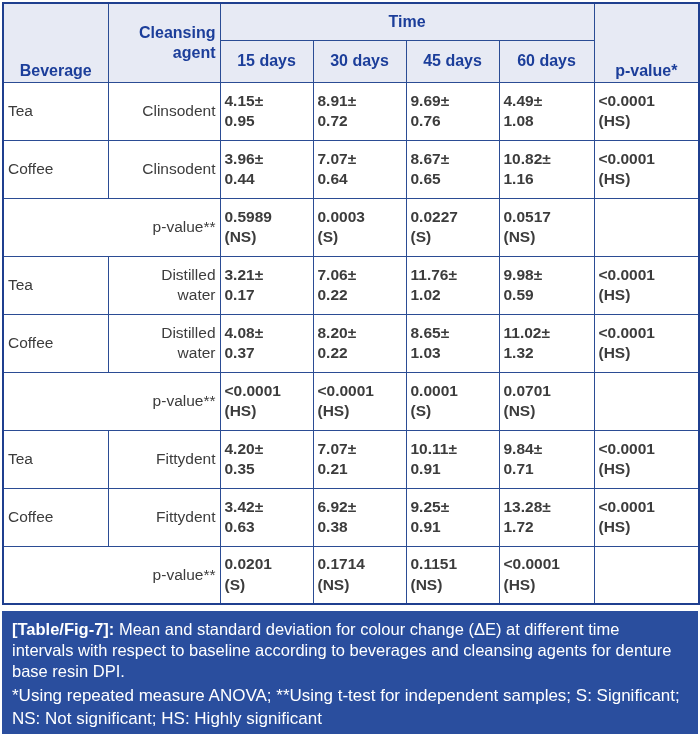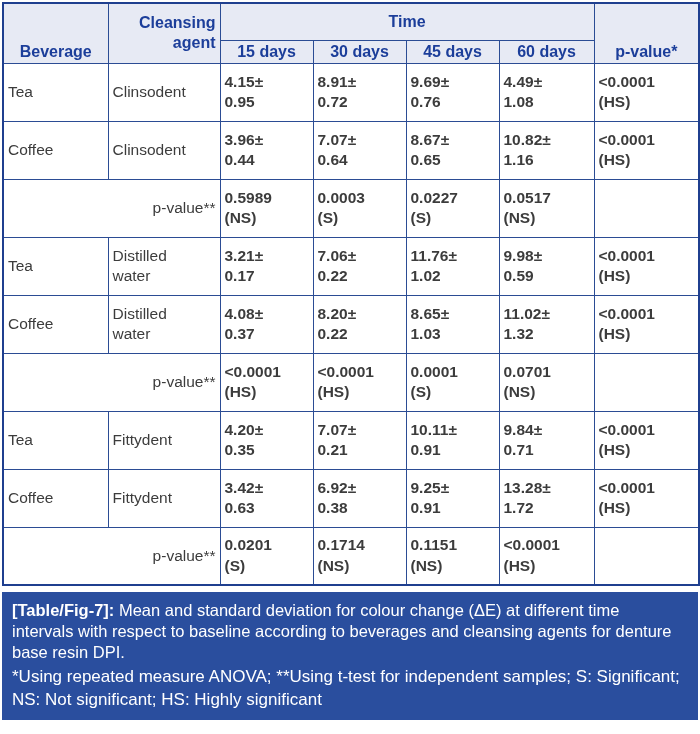--- a/index.html
+++ b/index.html
@@ -33,33 +33,33 @@
   
   thead th {
     background: #e7eaf4;
     color: #1c3e9a;
     font-weight: bold;
     font-size: 16px;
   }
   th.h-beverage { text-align: center; vertical-align: bottom; padding-bottom: 13px; }
   th.h-agent    { text-align: right; vertical-align: middle; line-height: 1.25; }
   th.h-time     { text-align: center; vertical-align: middle; height: 37px; }
-  th.h-day      { text-align: center; vertical-align: middle; height: 23px; }
+  th.h-day      { text-align: center; vertical-align: middle; height: 42px; }
   th.h-pvalue   { text-align: center; vertical-align: bottom; padding-bottom: 13px; }
 
   
   tbody td {
     color: #3c3c3c;
     font-size: 15.5px;
     height: 58px;
     vertical-align: middle;
     line-height: 1.32;
   }
   td.c-beverage { text-align: left; padding-left: 10px; }
-  td.c-agent    { text-align: left; }
+  td.c-agent    { text-align: right; }
   td.c-val      { text-align: left; font-weight: bold; }
   td.c-plabel   { text-align: right; padding-left: 10px; }
   .ln { display: block; }
   .ln:empty { display: none; }
 
   
   .caption {
     margin-top: 6px;
     width: 696px;
     box-sizing: border-box;

